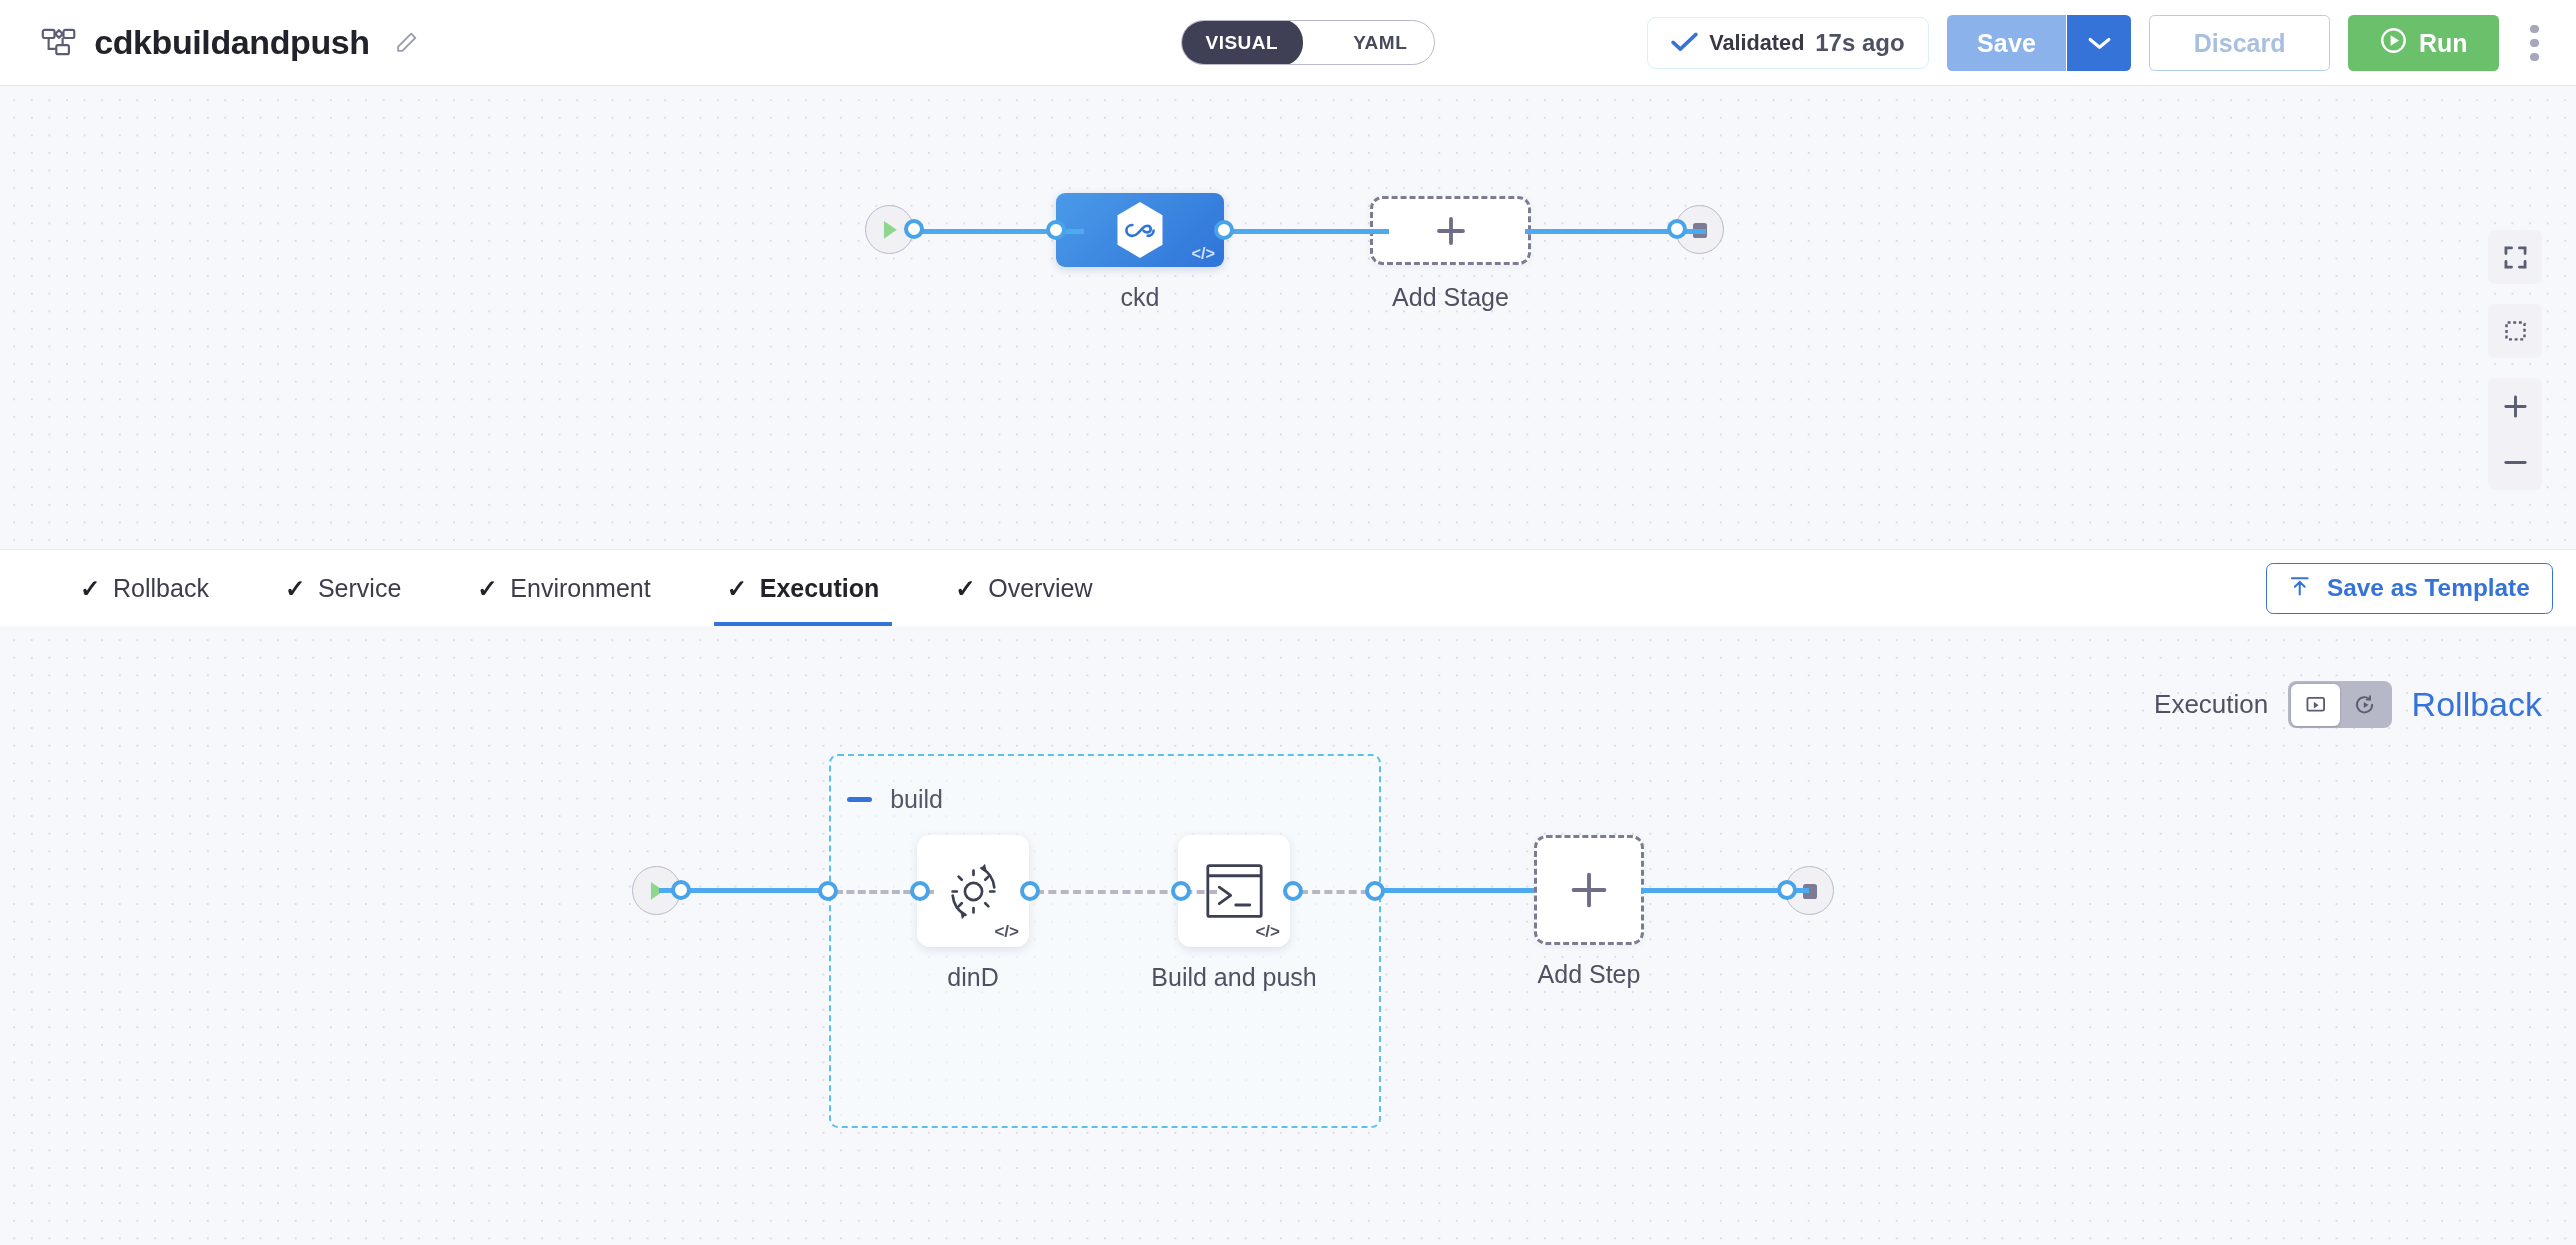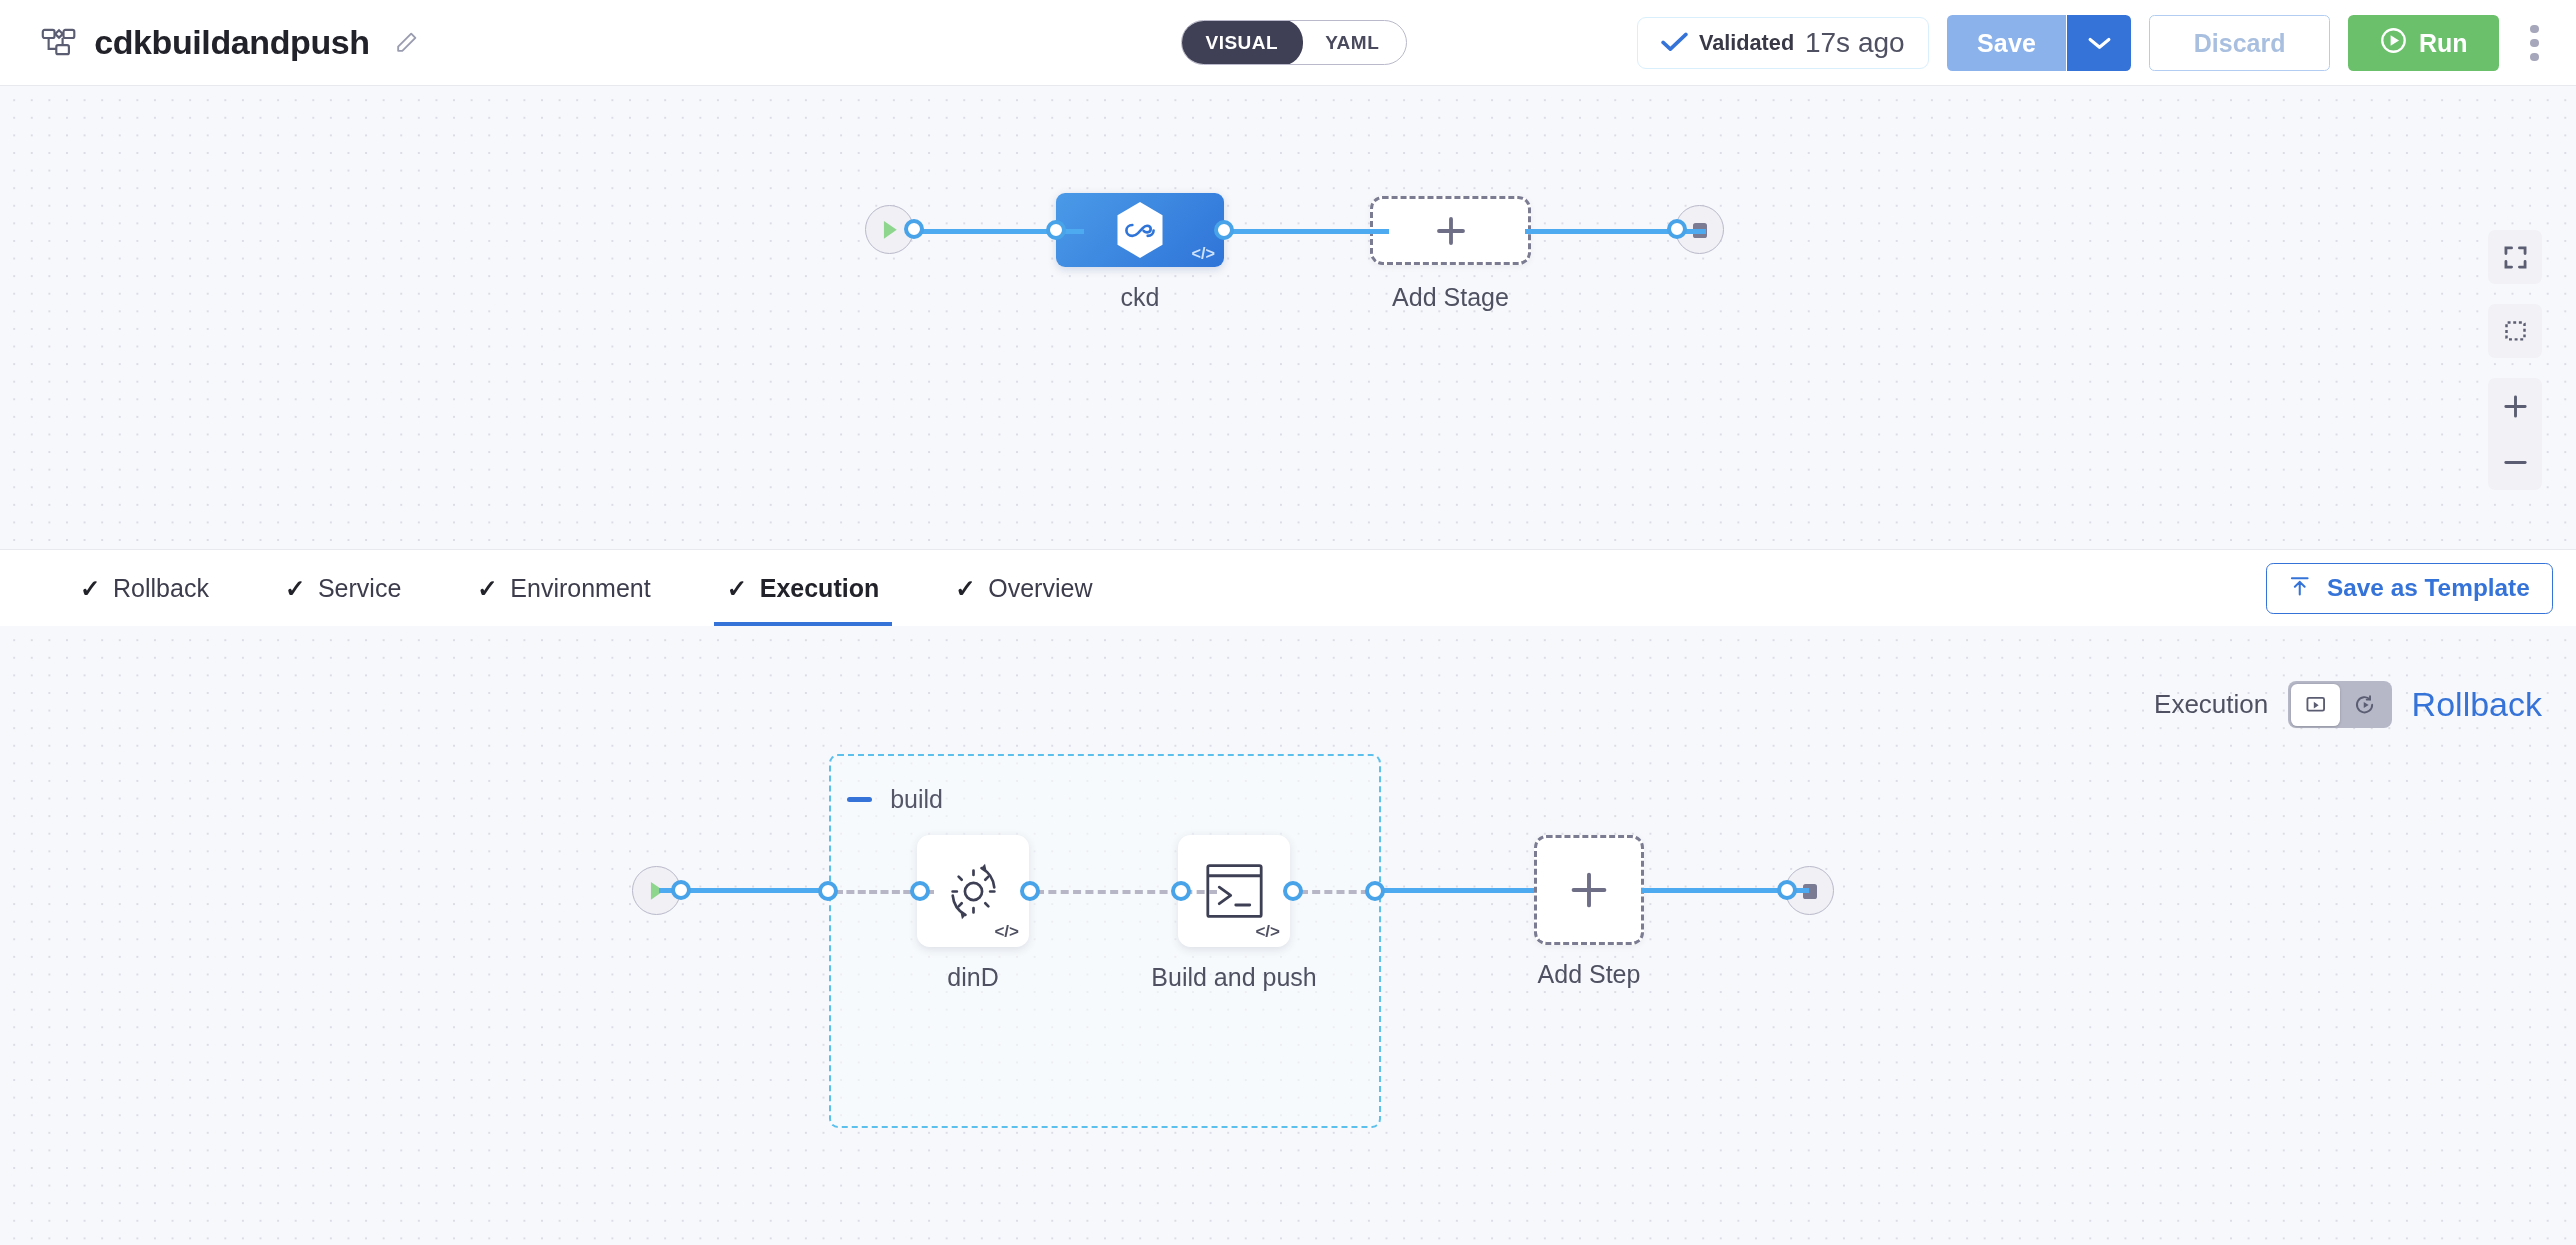--- a/index.html
+++ b/index.html
@@ -37,34 +37,34 @@
     border-radius: 22.6px;
     background: #ffffff;
     overflow: hidden;
   }
   .mode-btn {
     height: 45px; display: flex; align-items: center; justify-content: center;
     font-size: 19px; font-weight: 700; letter-spacing: 0.5px; cursor: pointer;
     padding: 0 23.5px;
   }
   .mode-btn.active { background: #3f3f55; color: #ffffff; border-radius: 22.6px; margin: -0.9px; height: 47px; padding: 0 24.4px; }
-  .mode-btn.inactive { color: #4a4a5e; padding-right: 27px; }
+  .mode-btn.inactive { color: #4a4a5e; padding-right: 27px; margin-left: 28px; }
 
   .hdr-right {
     position: absolute; right: 23.5px; top: 0; height: 86px;
     display: flex; align-items: center; gap: 18px;
   }
   .validated-badge {
     display: flex; align-items: center; gap: 10.8px;
     height: 52px; padding: 0 23.5px;
     border: 0.9px solid #d9effc; border-radius: 9px;
     background: #ffffff;
   }
   .validated-label { font-size: 21.7px; font-weight: 700; color: #383846; }
-  .validated-time  { font-size: 28px; font-weight: 400; color: #4f5162; }
+  .validated-time  { font-size: 24px; font-weight: 700; color: #4f5162; }
 
   .save-split { display: flex; height: 56px; border-radius: 5.4px; overflow: hidden; }
   .save-main {
     background: #8cb2ec; color: #ffffff; font-size: 25px; font-weight: 700;
     display: flex; align-items: center; justify-content: center;
     width: 119px; cursor: pointer; letter-spacing: 0.2px;
   }
   .save-caret {
     background: #3573d9; width: 65px; display: flex; align-items: center; justify-content: center; cursor: pointer;
     border-left: 1.8px solid #ffffff;

